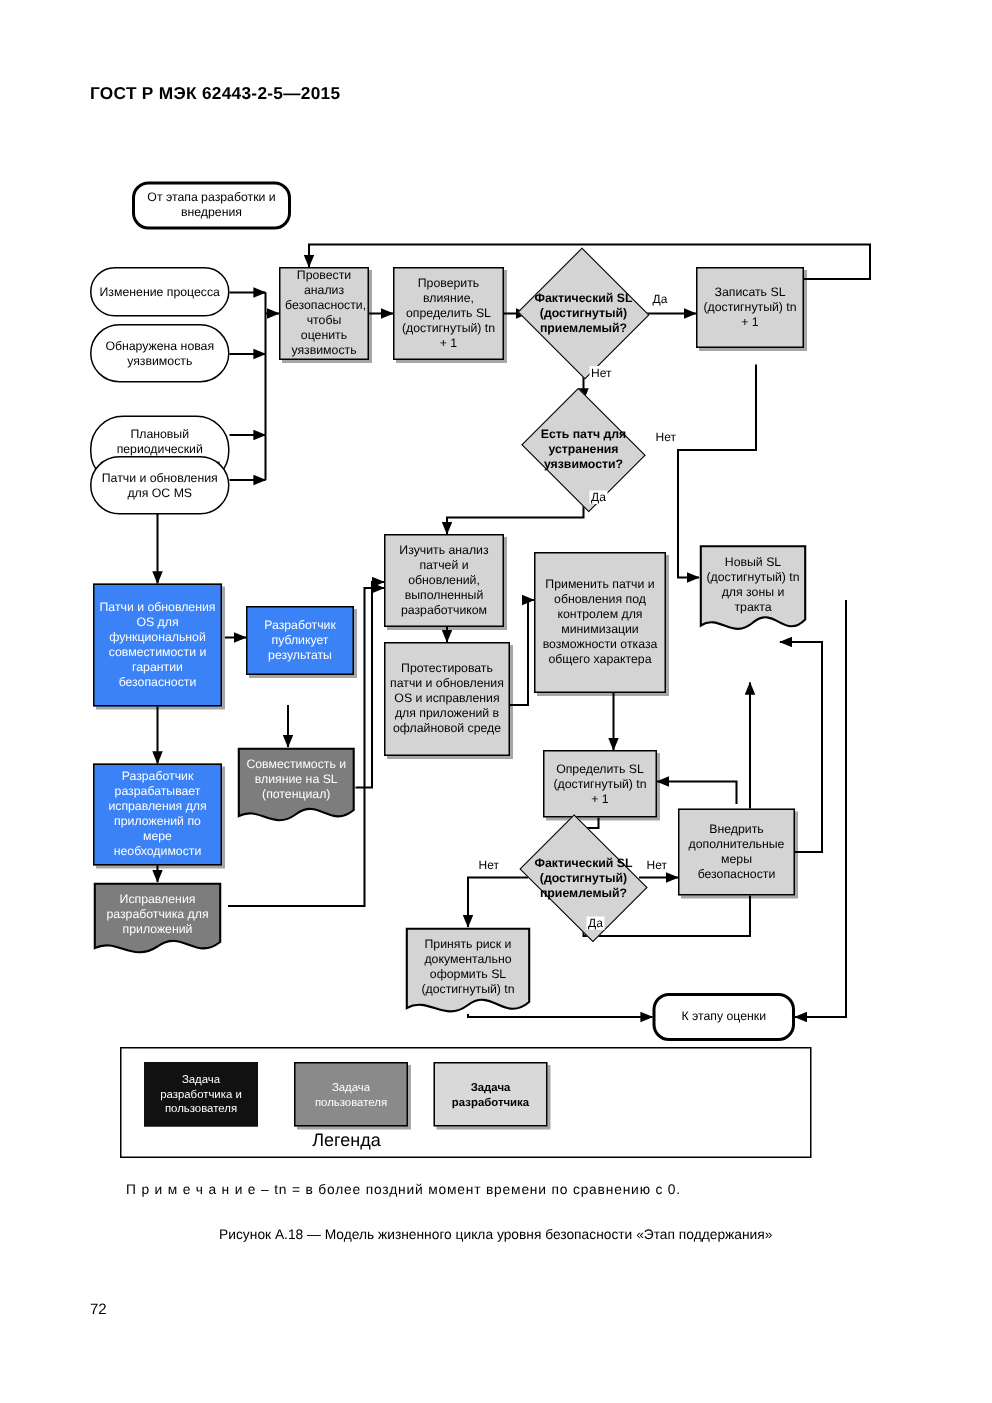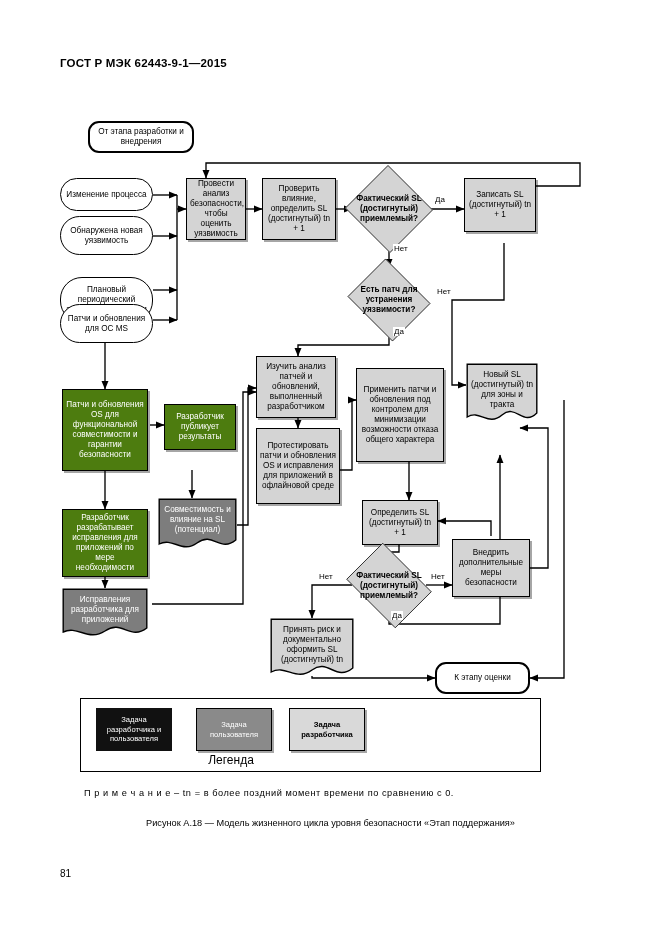--- a/index.html
+++ b/index.html
@@ -68,21 +68,21 @@
     border-radius: 22px;
   }
   
   .n-proc-light {
     background: #d4d4d4;
     border: 1.4px solid #000;
     box-shadow: 2px 2px 0 0 rgba(0,0,0,.35);
   }
   
   .n-proc-dark {
-    background: #4d7c0f;
+    background: #3b82f6;
     border: 1.4px solid #000;
     color: #ffffff;
     box-shadow: 2px 2px 0 0 rgba(0,0,0,.35);
   }
 
   
   .n-dec {
     background: transparent;
     border: none;
     box-shadow: none;
@@ -140,22 +140,22 @@
   #legend-sw-2 { left: 208px; background: #d9d9d9; color: #000; border: 1.2px solid #000;
                  box-shadow: 2px 2px 0 0 rgba(0,0,0,.35); font-weight: bold; }
   #legend-title {
     position: absolute; left: 0; top: 54px; width: 300px;
     text-align: center; font-size: 12px;
   }
 </style>
 </head>
 <body>
 
-<div id="page-header">ГОСТ Р МЭК 62443-9-1—2015</div>
-<div id="page-number">81</div>
+<div id="page-header">ГОСТ Р МЭК 62443-2-5—2015</div>
+<div id="page-number">72</div>
 <div id="figure-caption">Рисунок А.18 — Модель жизненного цикла уровня безопасности «Этап поддержания»</div>
 <div id="note-text">П р и м е ч а н и е  –  tn = в более поздний момент времени по сравнению с 0.</div>
 
 <svg id="wires" viewBox="0 0 661 935" xmlns="http://www.w3.org/2000/svg">
   <defs>
     <marker id="ah" markerWidth="7" markerHeight="7" refX="6" refY="2.6" orient="auto" markerUnits="strokeWidth">
       <path d="M0,0 L6.4,2.6 L0,5.2 z" fill="#000"></path>
     </marker>
   </defs>
   <g stroke="#000" stroke-width="1.35" fill="none" marker-end="url(#ah)">

